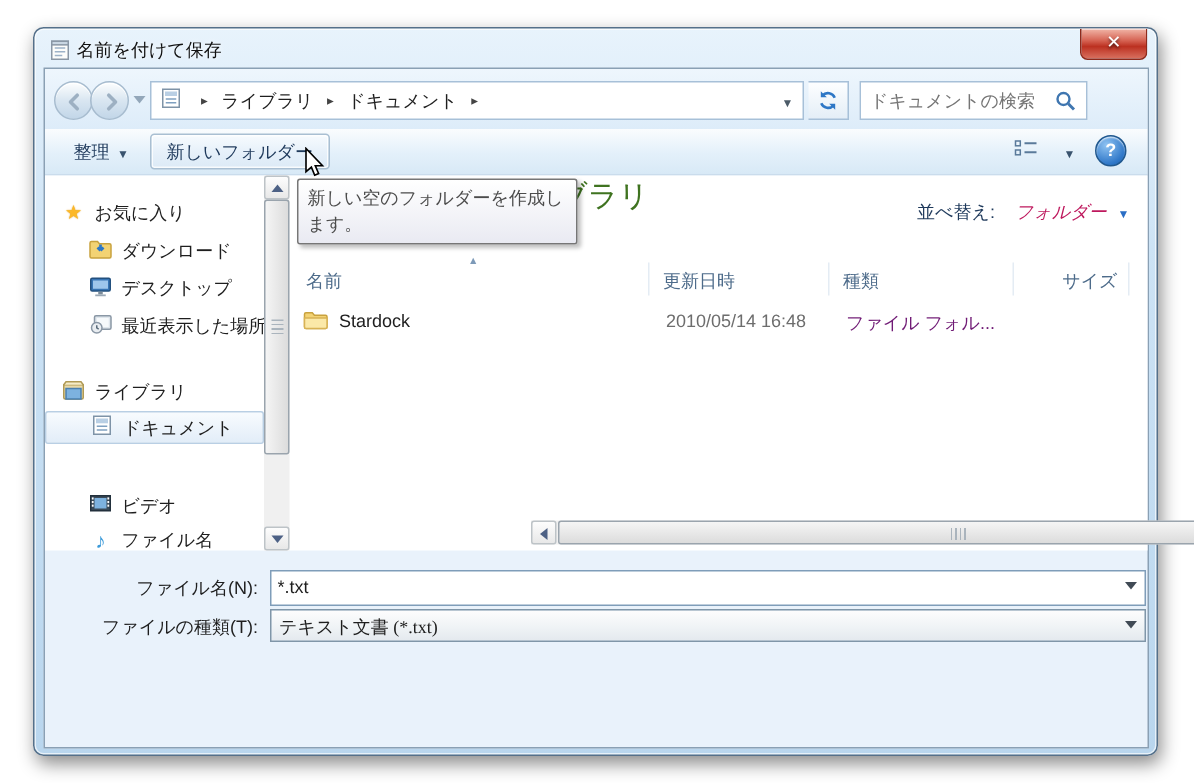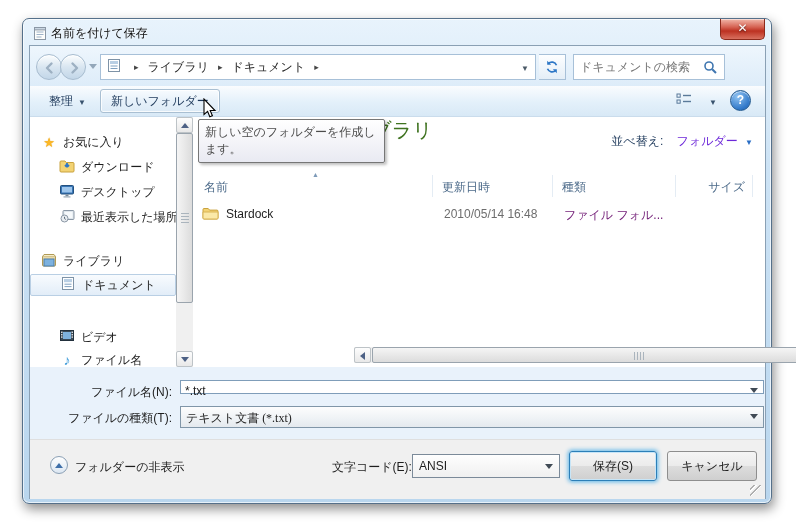--- a/index.html
+++ b/index.html
@@ -100,21 +100,21 @@
   .grip-h { position:absolute; left:50%; top:4px; width:10px; height:8px; margin-left:-5px;
     background:repeating-linear-gradient(90deg,#aab4bd 0 1px,transparent 1px 3px); }
   .grip-v { position:absolute; top:50%; left:4px; height:10px; width:8px; margin-top:-5px;
     background:repeating-linear-gradient(180deg,#aab4bd 0 1px,transparent 1px 3px); }
 
   
   .filepane { position:absolute; left:162px; top:0; width:575px; height:250px; }
   .lib-title { position:absolute; left:10px; top:0px; font-size:20px; color:#3f7320; white-space:nowrap; }
   .sortbar { position:absolute; right:14px; top:16px; white-space:nowrap; }
   .sort-label { color:#1e395b; }
-  .sort-link { color:#6d28d9; margin-left:10px; cursor:pointer; }
+  .sort-link { color:#be185d; margin-left:10px; cursor:pointer;font-style:italic; }
   .sort-dd { font-size:8px; color:#2a6ec5; margin-left:4px; }
   .colhead { position:absolute; top:56px; left:0; width:100%; height:26px; color:#4d6b8a; }
   .col { position:absolute; top:6px; cursor:pointer; }
   .col-name { left:12px; } .col-date { left:250px; } .col-type { left:370px; }
   .col-size { left:493px; width:60px; text-align:right; }
   .col-sep { position:absolute; top:2px; width:1px; height:22px; background:#e4ecf4; }
   .sort-asc { position:absolute; left:120px; top:-2px; font-size:7px; color:#7d9ab8; }
   .frow { position:absolute; top:86px; left:2px; width:566px; height:24px; cursor:pointer; display:block; }
   .frow .ic { position:absolute; left:8px; top:3px; }
   .frow .fname { position:absolute; left:32px; top:4px; color:#1e1e1e; }
@@ -124,21 +124,21 @@
   
   .tooltip { position:absolute; left:168px; top:73px; width:187px; z-index:30;
     background:linear-gradient(180deg,#ffffff,#e9eaf2); border:1px solid #767676; border-radius:2px;
     padding:4px 6px; color:#4c4c4c; box-shadow:2px 2px 3px rgba(0,0,0,.25); line-height:17px; }
   .cursor { position:absolute; left:172px; top:52px; z-index:31; }
 
   
   .field-row { position:absolute; left:0; width:100%; height:24px; }
   .fr-name { top:334px; } .fr-type { top:360px; }
   .f-label { position:absolute; right:593px; top:4px; width:200px; text-align:right; color:#1e1e1e; white-space:nowrap; }
-  .combo { position:absolute; left:150px; width:584px; height:14px; border:1px solid #7f9db9; background:#fff; }
+  .combo { position:absolute; left:150px; width:584px; height:24px; border:1px solid #7f9db9; background:#fff; }
   .combo input { position:absolute; left:4px; top:2px; width:550px; height:16px; border:none; outline:none;
     font-size:12px; color:#1e1e1e; background:transparent; font-family:"Liberation Sans","DejaVu Sans",sans-serif; }
   .combo .dd, .select .dd { position:absolute; right:5px; top:7px; width:0; height:0;
     border-left:4px solid transparent; border-right:4px solid transparent; border-top:5px solid #404a55; }
   .select { position:absolute; left:150px; width:584px; height:22px; border:1px solid #8096a8;
     background:linear-gradient(180deg,#fdfdfd,#eef2f5 60%,#e4e9ee); cursor:pointer; }
   .select .val { position:absolute; left:5px; top:3px;font-family:Liberation Serif, serif; }
 
   
   .footer { position:absolute; left:0; top:393px; width:100%; height:60px;
@@ -407,29 +407,15 @@
     </div>
 
     <div class="field-row fr-type">
       <span class="f-label">ファイルの種類(T):</span>
       <div class="select">
         <span class="val">テキスト文書 (*.txt)</span>
         <span class="dd"></span>
       </div>
     </div>
 
-    <div class="footer">
-      <div class="expander">
-          <span class="tri tri-up"></span>
-        </div>
-      <span class="hide-folders-label">フォルダーの非表示</span>
-      <span class="enc-label">文字コード(E):</span>
-      <div class="enc-select">
-        <span class="val">ANSI</span>
-        <span class="dd"></span>
-      </div>
-      <div class="btn btn-save">保存(S)</div>
-      <div class="btn btn-cancel">キャンセル</div>
-      <div class="resize-grip"></div>
-    </div>
 
   </div>
 </div>
 
 </body></html>

